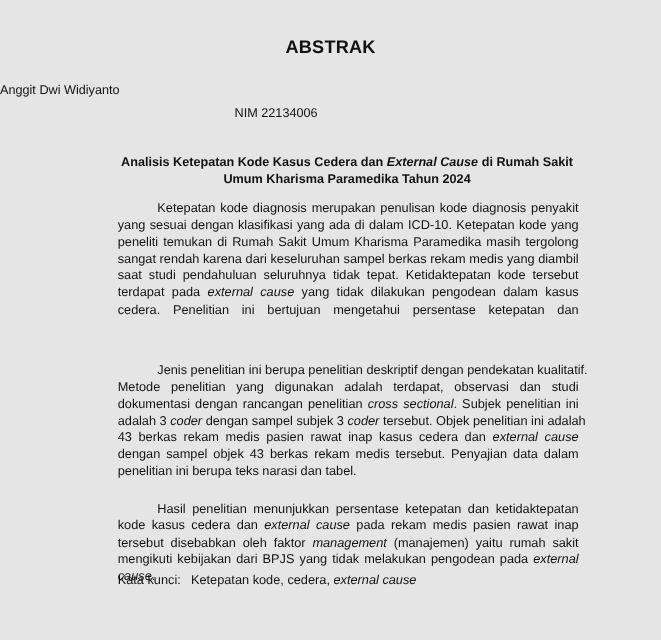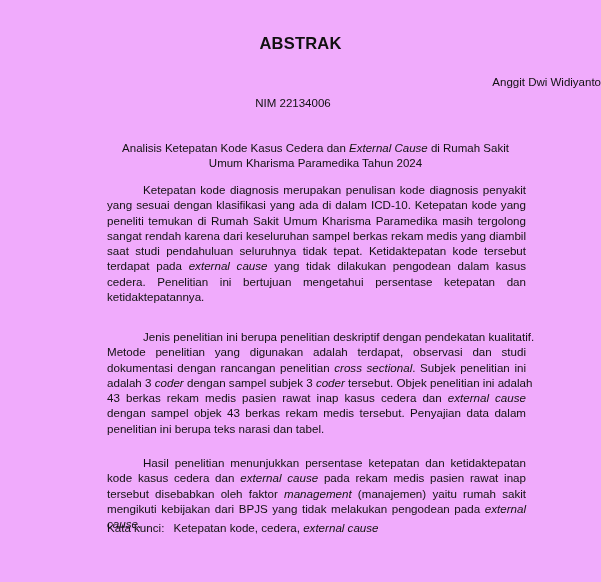--- a/index.html
+++ b/index.html
@@ -1,24 +1,24 @@
 <!DOCTYPE html>
 <html><head>
 <meta charset="utf-8">
 <style>
   html, body { margin: 0; padding: 0; background: #ffffff; }
   body { width: 601px; height: 582px; overflow: hidden; position: relative;
          font-family: "Liberation Sans", sans-serif; color: #111111; }
-  .page { position: absolute; left: 0; top: 0; width: 601px; height: 582px; background: #f0abfc; }
+  .page { position: absolute; left: 0; top: 0; width: 601px; height: 582px; background: #e5e5e5; }
   .title { position: absolute; top: 34px; left: 0; width: 601px; text-align: center;
            font-weight: bold; font-size: 16.5px; letter-spacing: 0.2px; }
-  .author { position: absolute; top: 76px; left: 0; width: 601px; text-align: right; font-size: 11.5px; }
-  .nim { position: absolute; top: 97px; left: 0; width: 502px; text-align: center; font-size: 11.5px; margin-left: 42px; }
+  .author { position: absolute; top: 76px; left: 0; width: 601px; text-align: left; font-size: 11.5px; }
+  .nim { position: absolute; top: 97px; left: 0; width: 502px; text-align: center; font-size: 11.5px; }
   .subtitle { position: absolute; top: 141px; left: 95px; width: 441px; text-align: center;
-              font-weight: normal; font-size: 11.5px; line-height: 15px; }
+              font-weight: bold; font-size: 11.5px; line-height: 15px; }
   .body { position: absolute; left: 107px; width: 419px; font-size: 11.6px; }
   .line { height: 15.3px; line-height: 15.3px; white-space: nowrap; text-align: justify;
           text-align-last: justify; }
   .line.last { text-align-last: left; }
   .line.indent { padding-left: 36px; }
   .p1 { top: 182px; }
   .p2 { top: 329px; }
   .p3 { top: 455px; }
   .keywords { position: absolute; top: 521px; left: 107px; font-size: 11.6px; white-space: nowrap; }
   .kw-label { font-weight: normal; margin-right: 6px; }
@@ -37,21 +37,20 @@
     </div>
 
   <div class="body p1">
       <div class="line indent"><span>Ketepatan kode diagnosis merupakan penulisan kode diagnosis penyakit</span></div>
       <div class="line"><span>yang sesuai dengan klasifikasi yang ada di dalam ICD-10. Ketepatan kode yang</span></div>
       <div class="line"><span>peneliti temukan di Rumah Sakit Umum Kharisma Paramedika masih tergolong</span></div>
       <div class="line"><span>sangat rendah karena dari keseluruhan sampel berkas rekam medis yang diambil</span></div>
       <div class="line"><span>saat studi pendahuluan seluruhnya tidak tepat. Ketidaktepatan kode tersebut</span></div>
       <div class="line"><span>terdapat pada </span><i>external cause</i><span> yang tidak dilakukan pengodean dalam kasus</span></div>
       <div class="line"><span>cedera. Penelitian ini bertujuan mengetahui persentase ketepatan dan</span></div>
-      <div class="line last"><span>ketidaktepatannya.</span></div>
     </div>
   <div class="body p2">
       <div class="line indent"><span>Jenis penelitian ini berupa penelitian deskriptif dengan pendekatan kualitatif.</span></div>
       <div class="line"><span>Metode penelitian yang digunakan adalah terdapat, observasi dan studi</span></div>
       <div class="line"><span>dokumentasi dengan rancangan penelitian </span><i>cross sectional</i><span>. Subjek penelitian ini</span></div>
       <div class="line"><span>adalah 3 </span><i>coder</i><span> dengan sampel subjek 3 </span><i>coder</i><span> tersebut. Objek penelitian ini adalah</span></div>
       <div class="line"><span>43 berkas rekam medis pasien rawat inap kasus cedera dan </span><i>external cause</i></div>
       <div class="line"><span>dengan sampel objek 43 berkas rekam medis tersebut. Penyajian data dalam</span></div>
       <div class="line last"><span>penelitian ini berupa teks narasi dan tabel.</span></div>
     </div>

